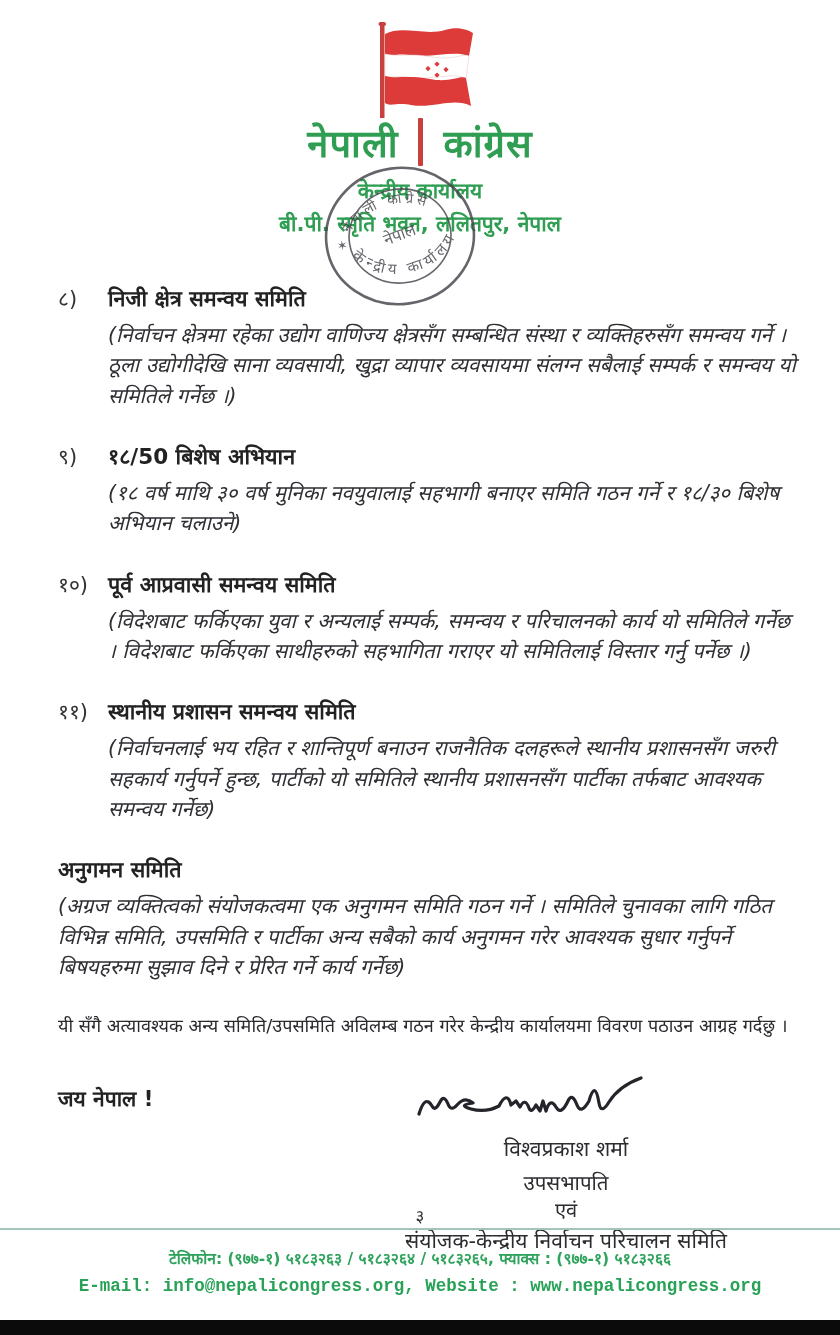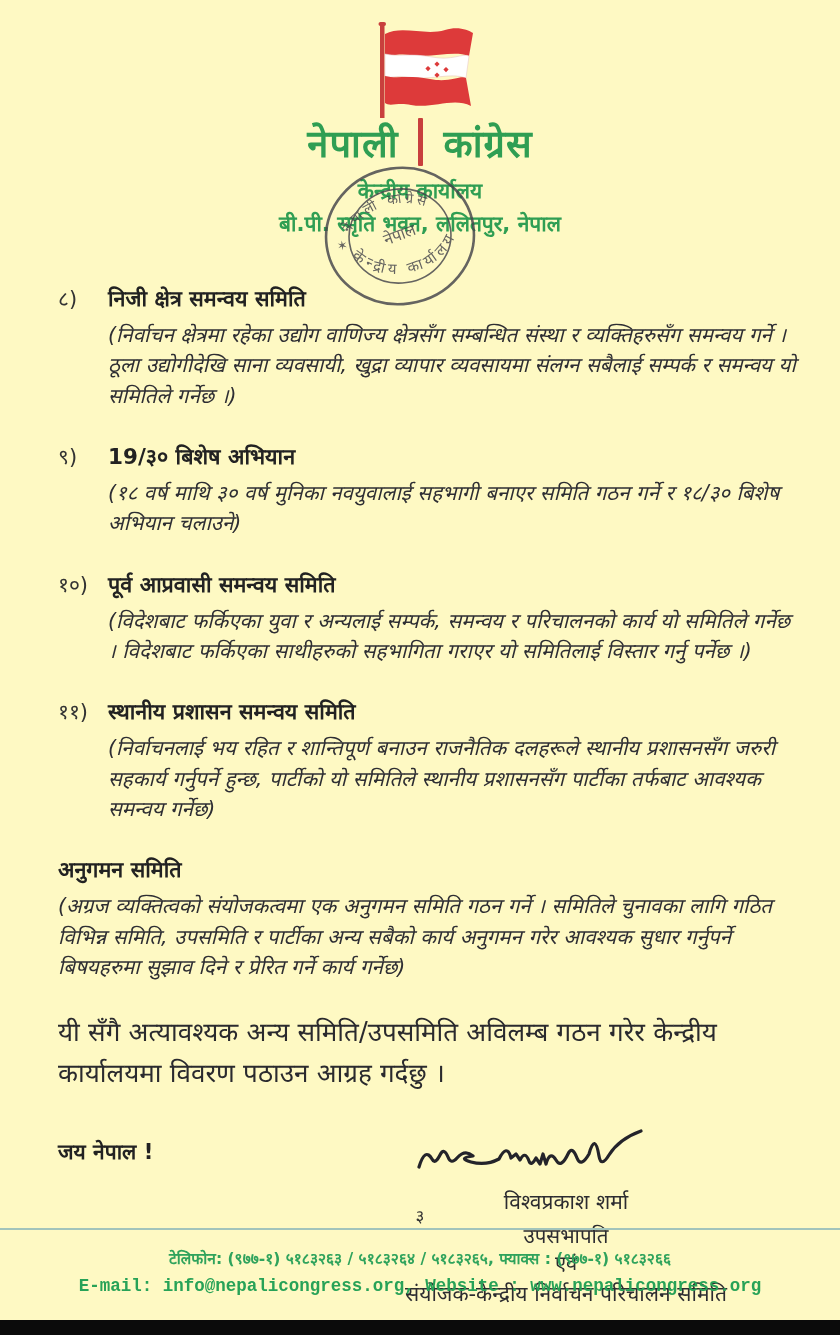--- a/index.html
+++ b/index.html
@@ -1,19 +1,19 @@
 <!DOCTYPE html>
 <html><head>
 <meta charset="utf-8">
 <style>
   * { margin:0; padding:0; box-sizing:border-box; }
   html,body { background:#d9d9d9; }
   .page {
     position:relative; width:840px; height:1335px; margin:0 auto;
-    background:#fef9c3; overflow:hidden;
+    background:#ffffff; overflow:hidden;
     font-family:"DejaVu Sans", sans-serif; color:#2b2b2e;
   }
   
   .header { text-align:center; padding-top:22px; position:relative; }
   .flag-wrap { height:96px; }
   .party-name {
     font-size:38px; font-weight:bold; color:#2f9e53; letter-spacing:1px;
     display:flex; align-items:center; justify-content:center; gap:20px; margin-top:-2px;
   }
   .flag-pole-cont {
@@ -27,21 +27,21 @@
   }
   
   .items { margin-top:46px; padding:0 44px 0 58px; }
   .item { display:flex; margin-bottom:30px; }
   .item-num { width:50px; flex:0 0 50px; font-size:21px; padding-top:1px; color:#333; }
   .item-content { flex:1; }
   .item-title { font-size:21.5px; font-weight:bold; color:#222; margin-bottom:8px; }
   .item-text { font-size:20.5px; font-style:italic; line-height:1.48; color:#2e2e33; }
   
   .closing { padding:0 44px 0 58px; }
-  .closing-par { font-size:26px; line-height:1.55; color:#2a2a2e; margin-top:2px; }
+  .closing-par { font-size:18px; line-height:1.55; color:#2a2a2e; margin-top:2px; }
   .sign-row { display:flex; justify-content:space-between; align-items:flex-start; margin-top:30px; }
   .salutation { font-size:21px; font-weight:bold; color:#222; padding-top:14px; }
   .sign-block { width:440px; text-align:center; margin-right:10px; }
   .sign-scrawl { height:58px; margin-bottom:2px; }
   .sign-name { font-size:21px; color:#2c2c30; }
   .sign-title { font-size:20.5px; color:#2c2c30; margin-top:6px; }
   .sign-evam { font-size:20px; color:#2c2c30; margin-top:0; }
   .sign-role { font-size:21px; color:#2c2c30; margin-top:3px; }
   
   .page-number {
@@ -121,21 +121,21 @@
       <div class="item-num">८)</div>
       <div class="item-content">
         <div class="item-title">निजी क्षेत्र समन्वय समिति</div>
         <div class="item-text">(निर्वाचन क्षेत्रमा रहेका उद्योग वाणिज्य क्षेत्रसँग सम्बन्धित संस्था र व्यक्तिहरुसँग समन्वय गर्ने । ठूला उद्योगीदेखि साना व्यवसायी, खुद्रा व्यापार व्यवसायमा संलग्न सबैलाई सम्पर्क र समन्वय यो समितिले गर्नेछ ।)</div>
       </div>
     </div>
 
     <div class="item">
       <div class="item-num">९)</div>
       <div class="item-content">
-        <div class="item-title">19/३० बिशेष अभियान</div>
+        <div class="item-title">१८/50 बिशेष अभियान</div>
         <div class="item-text">(१८ वर्ष माथि ३० वर्ष मुनिका नवयुवालाई सहभागी बनाएर समिति गठन गर्ने र १८/३० बिशेष अभियान चलाउने)</div>
       </div>
     </div>
 
     <div class="item">
       <div class="item-num">१०)</div>
       <div class="item-content">
         <div class="item-title">पूर्व आप्रवासी समन्वय समिति</div>
         <div class="item-text">(विदेशबाट फर्किएका युवा र अन्यलाई सम्पर्क, समन्वय र परिचालनको कार्य यो समितिले गर्नेछ । विदेशबाट फर्किएका साथीहरुको सहभागिता गराएर यो समितिलाई विस्तार गर्नु पर्नेछ ।)</div>
       </div>

